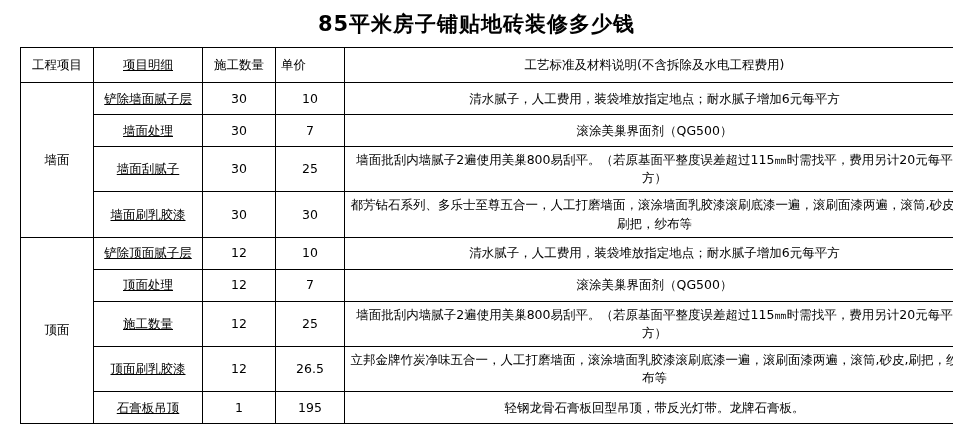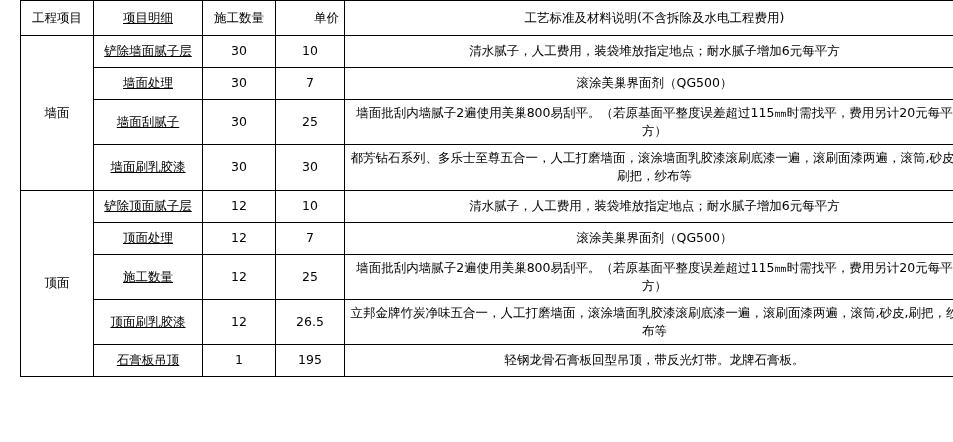--- a/index.html
+++ b/index.html
@@ -45,34 +45,35 @@
   }
   thead td {
     text-align: center;
     font-weight: bold;
     font-size: 13px;
     height: 26px;
   }
   .c-group { text-align: center; width: 62px; }
   .c-item  { text-align: center; width: 98px; text-decoration: underline; }
   .c-qty   { text-align: center; width: 62px; }
-  .c-price { text-align: right; width: 58px; }
+  .c-price { text-align: left; width: 58px; }
   .c-desc  { text-align: center; }
   tbody td.c-item,
   tbody td.c-qty,
   tbody td.c-price,
   tbody td.c-group { text-align: center; }
   tbody tr { height: 32px; }
   .desc-cell { text-align: center; }
 </style>
 </head>
 <body>
 
 <div class="page">
 
+  <div class="title">85平米房子铺贴地砖装修多少钱</div>
 
   <table class="quote">
     <thead>
       <tr>
         <td class="c-group">工程项目</td>
         <td class="c-item">项目明细</td>
         <td class="c-qty">施工数量</td>
         <td class="c-price">单价</td>
         <td class="c-desc">工艺标准及材料说明(不含拆除及水电工程费用)</td>
       </tr>

